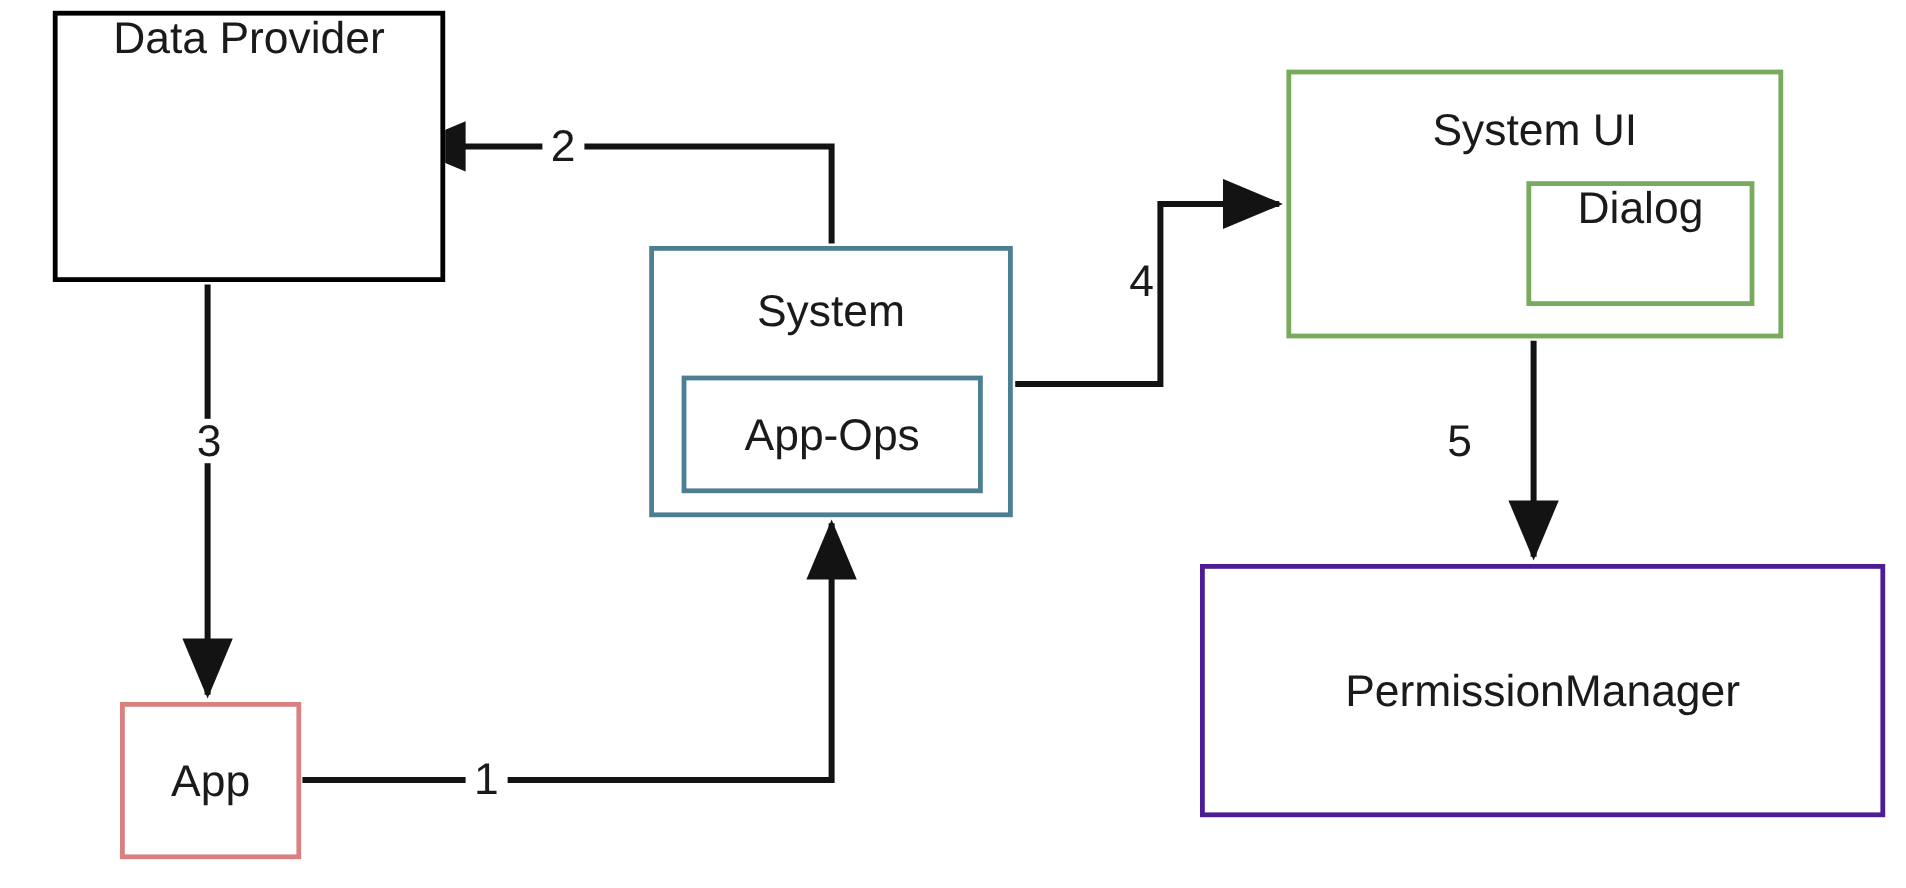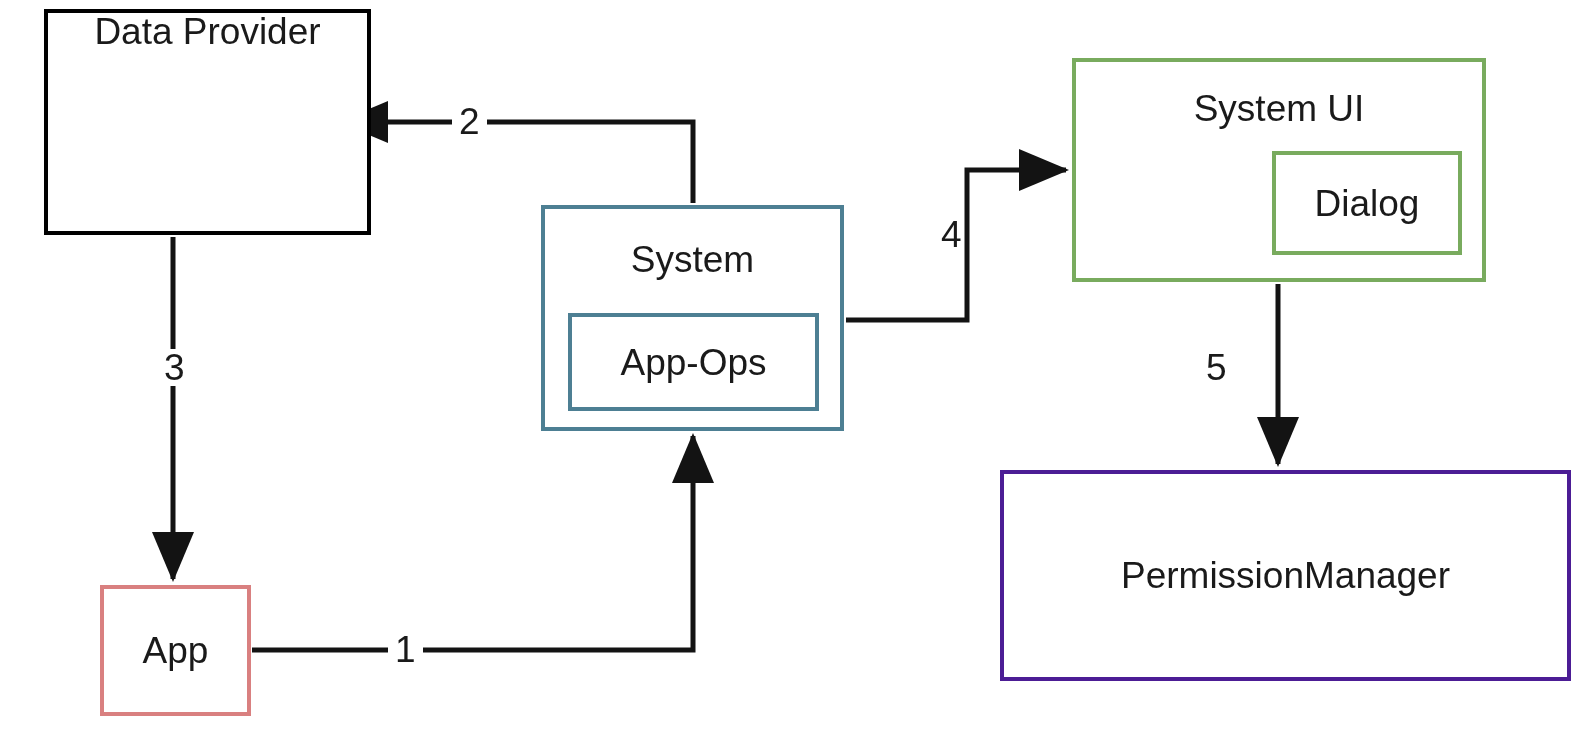--- a/index.html
+++ b/index.html
@@ -49,21 +49,20 @@
   }
   #node-system-ui {
     left: 1072px; top: 58px; width: 414px; height: 224px;
     border: 4px solid #79ab5e;
     align-items: flex-start;
     padding-top: 28px;
   }
   #node-dialog {
     left: 1272px; top: 151px; width: 190px; height: 104px;
     border: 4px solid #79ab5e;
-    align-items: center;
   }
   #node-permission-manager {
     left: 1000px; top: 470px; width: 571px; height: 211px;
     border: 4px solid #4c1d95;
     align-items: center;
   }
   #node-app {
     left: 100px; top: 585px; width: 151px; height: 131px;
     border: 4px solid #d98080;
     align-items: center;

